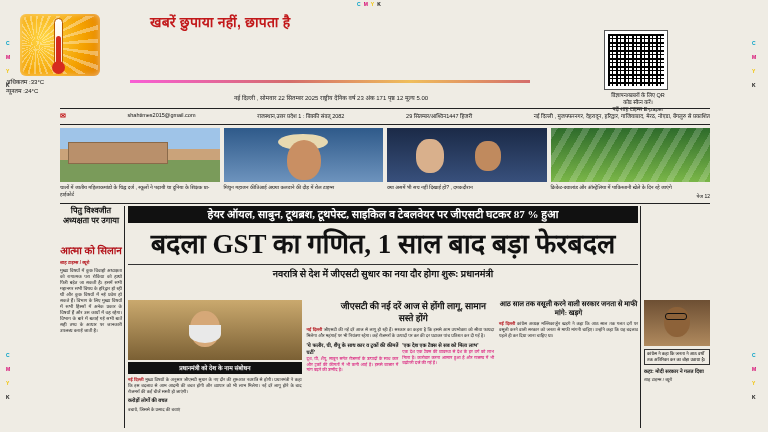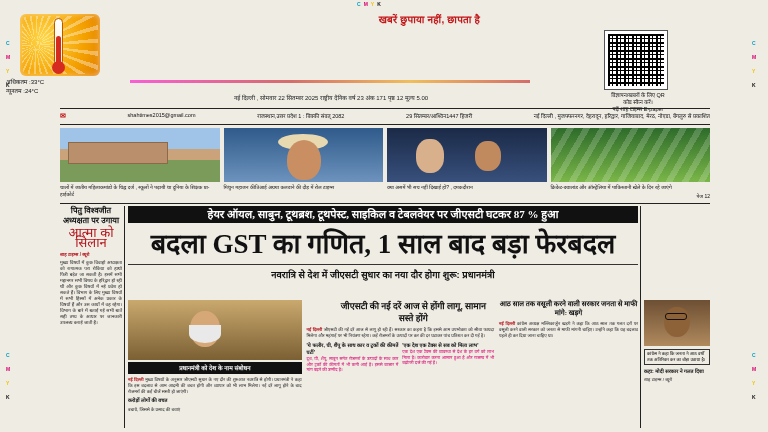--- a/index.html
+++ b/index.html
@@ -45,22 +45,22 @@
     background:#d62b1f; border-radius:50%;
   }
   .thermo .rays {
     position:absolute; left:2px; top:2px; width:76px; height:58px;
     background:repeating-conic-gradient(from 0deg at 18% 50%, rgba(255,255,255,.35) 0deg 4deg, transparent 4deg 12deg);
     border-radius:6px;
   }
   .temps { position:absolute; left:6px; top:68px; width:105px; font-size:6px; color:#111; line-height:9px; }
   .temps div { white-space:nowrap; }
   .kicker {
-    position:absolute; left:150px; top:2px; width:330px; text-align:right;
-    font-size:10px; font-weight:bold; color:#c2181a; letter-spacing:.2px;
+    position:absolute; left:150px; top:2px; width:330px; text-align:left;
+    font-size:14px; font-weight:bold; color:#c2181a; letter-spacing:.2px;
   }
   .title {
     position:absolute; left:120px; top:10px; width:420px; text-align:center;
     font-size:47px; font-weight:bold; color:#c2181a;
     text-shadow:1px 1px 0 #7a0c0c;
     line-height:56px;
     font-family:"Liberation Serif", serif;
   }
   .title-strip {
     position:absolute; left:130px; top:70px; width:400px; height:3px;
@@ -124,26 +124,26 @@
   }
   .mega {
     position:absolute; left:128px; top:228px; width:510px; text-align:center;
     font-size:27px; font-weight:bold; color:#111; line-height:32px;
     font-family:"Liberation Serif", serif;
   }
   .sub-rule { position:absolute; left:128px; top:264px; width:510px; height:1px; background:#333; }
   .subhead {
     position:absolute; left:128px; top:268px; width:510px; text-align:center;
     font-size:9.5px; font-weight:bold; color:#111; line-height:13px;
-    font-family:Liberation Sans, sans-serif;
+    font-family:Liberation Serif, serif;
   }
   
   .rail { position:absolute; left:60px; top:206px; width:62px; }
   .rail h3 { margin:0; font-size:8px; line-height:10px; text-align:center; font-weight:bold; color:#111; }
-  .rail .r-red { color:#b3121a; font-size:13px; text-align:center; font-weight:normal; line-height:10px; margin-top:2px; }
+  .rail .r-red { color:#b3121a; font-size:10px; text-align:center; font-weight:bold; line-height:10px; margin-top:20px; }
   .rail p { margin:3px 0 0; font-size:4.6px; line-height:6px; color:#222; text-align:justify; }
   .rail .byline { font-size:4.6px; color:#b3121a; font-weight:bold; margin-top:3px; }
   
   .cols { position:absolute; left:128px; top:300px; width:510px; height:128px; display:flex; gap:5px; }
   .col { flex:1; }
   .col.photo-col { flex:1.25; }
   .colhead { font-size:7px; font-weight:bold; color:#111; line-height:9px; font-family:"Liberation Serif", serif;}
   .col p { margin:3px 0 0; font-size:4.4px; line-height:6px; color:#222; text-align:justify; }
   .col .dl { color:#b3121a; font-weight:bold; }
   .pmphoto { width:100%; height:60px; background:linear-gradient(#caa96e,#7b6034); position:relative; overflow:hidden; }

